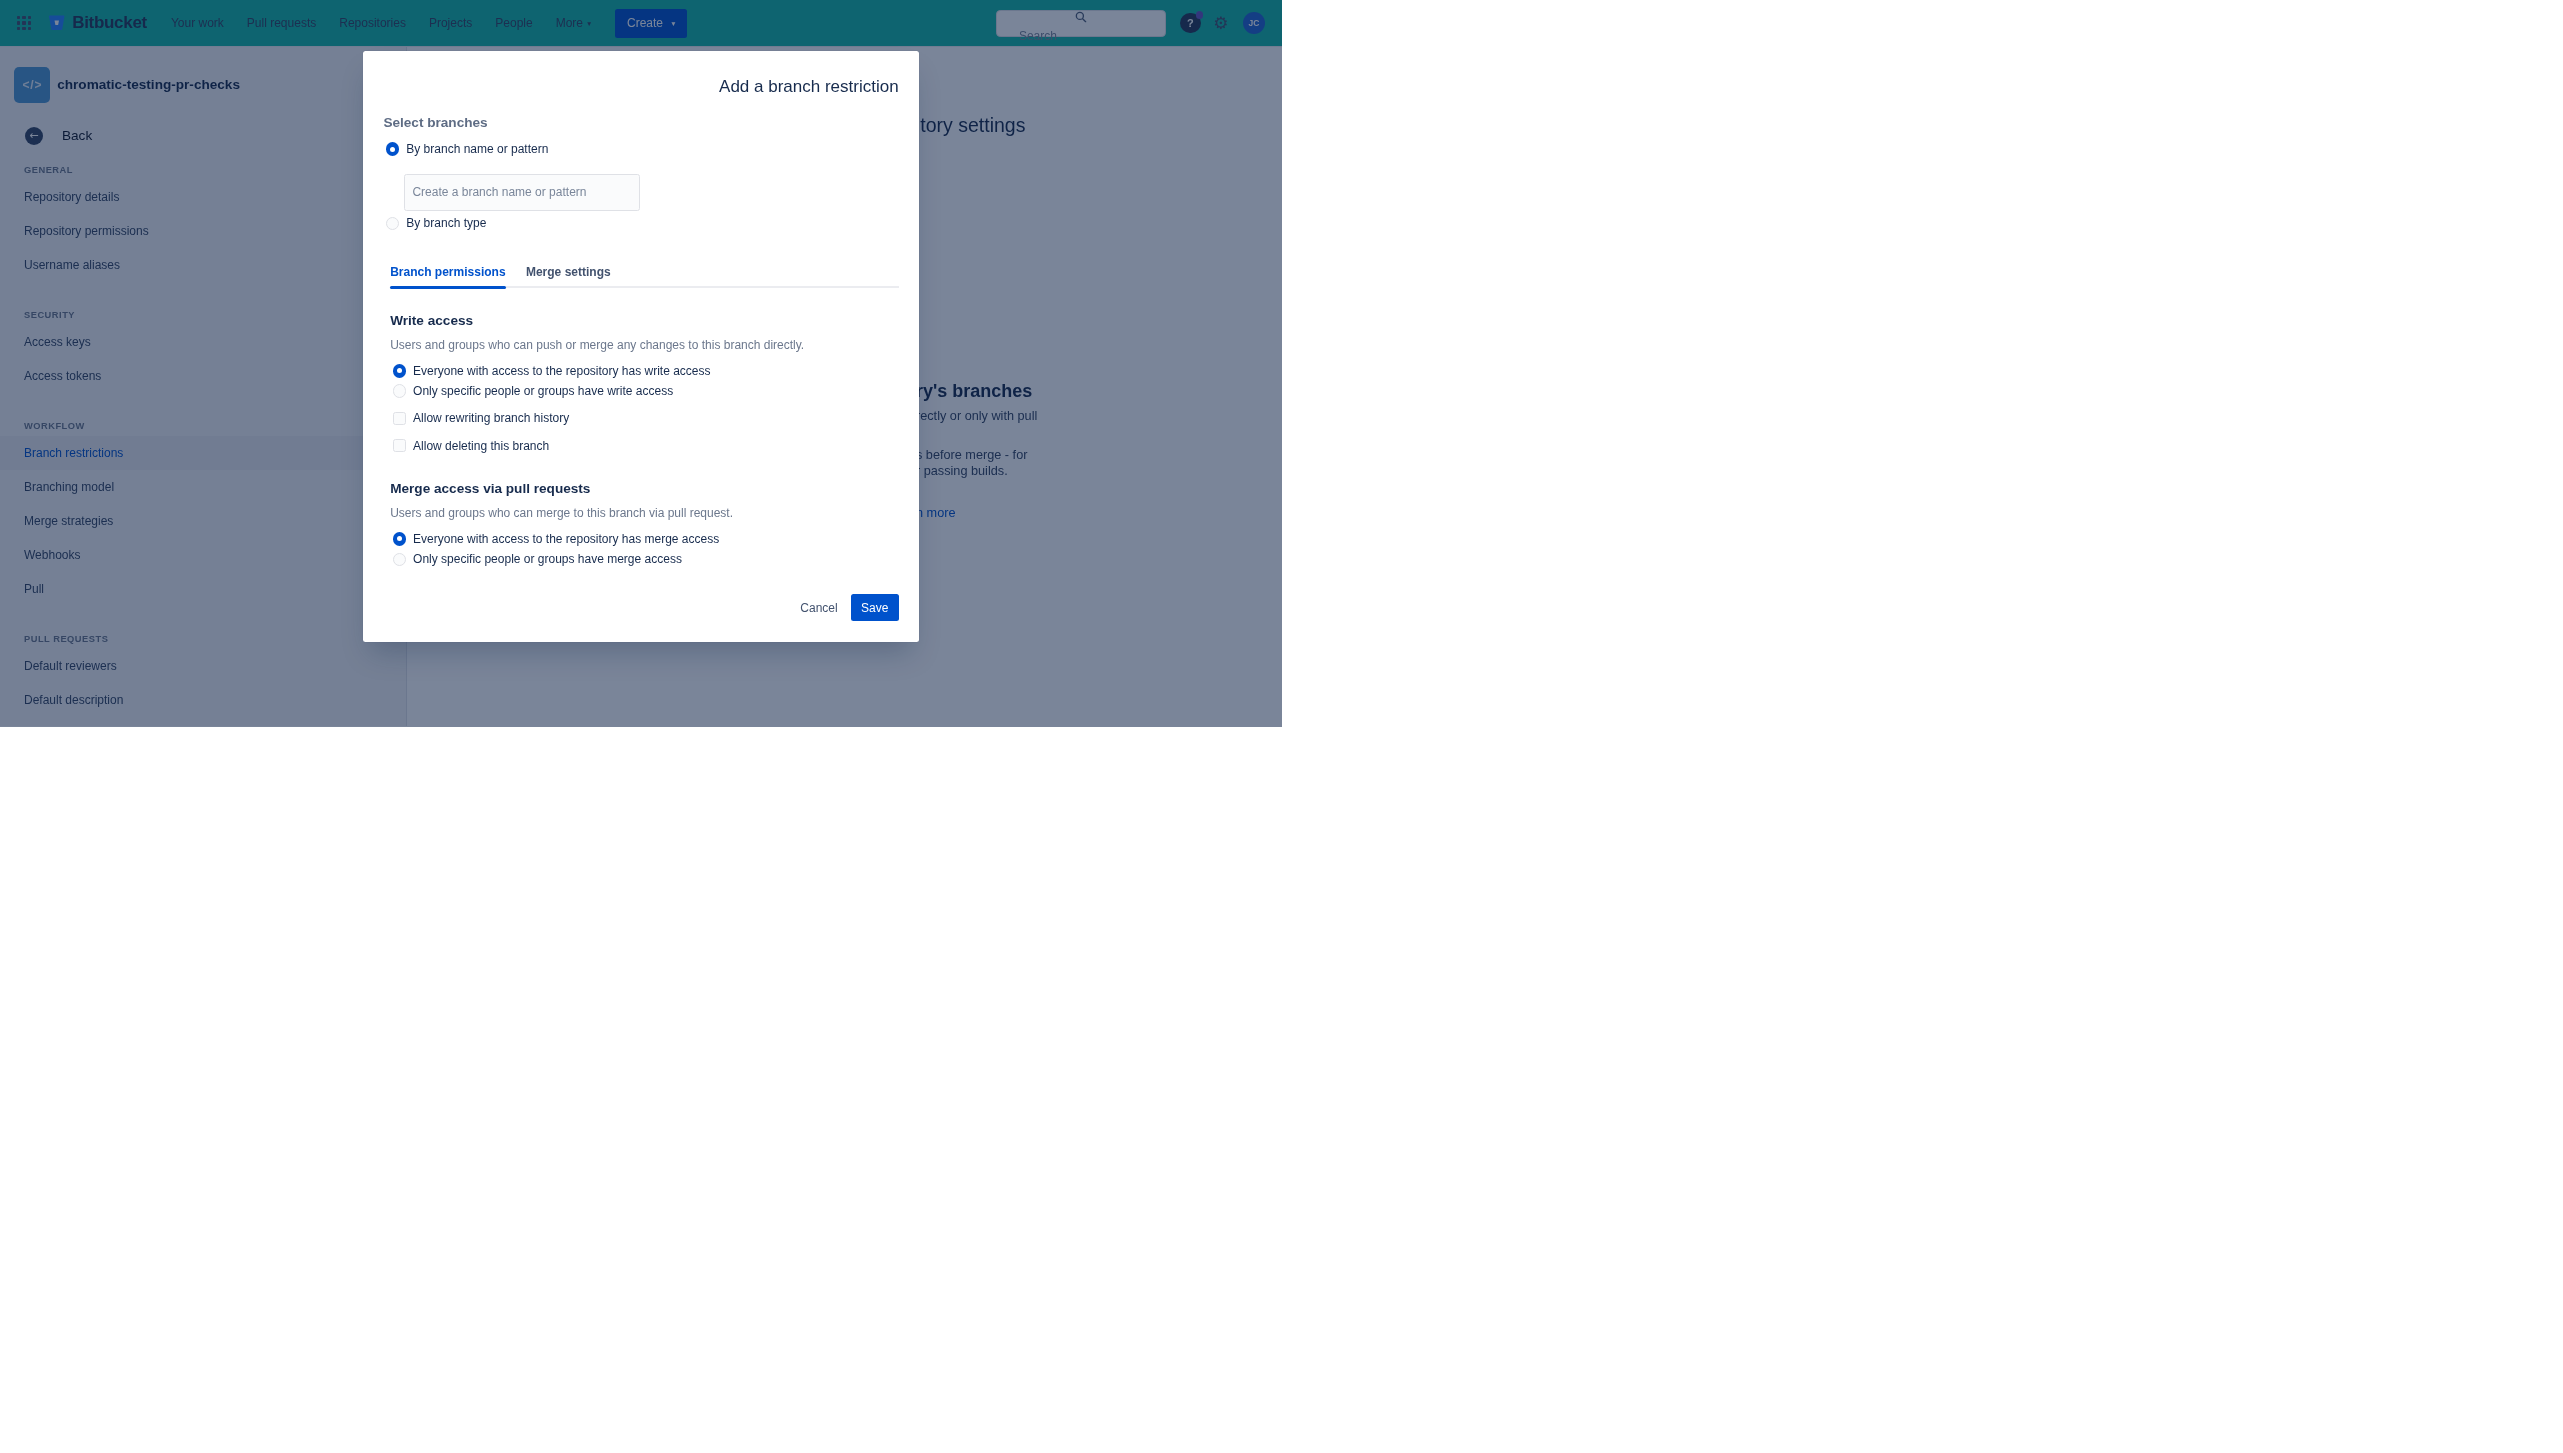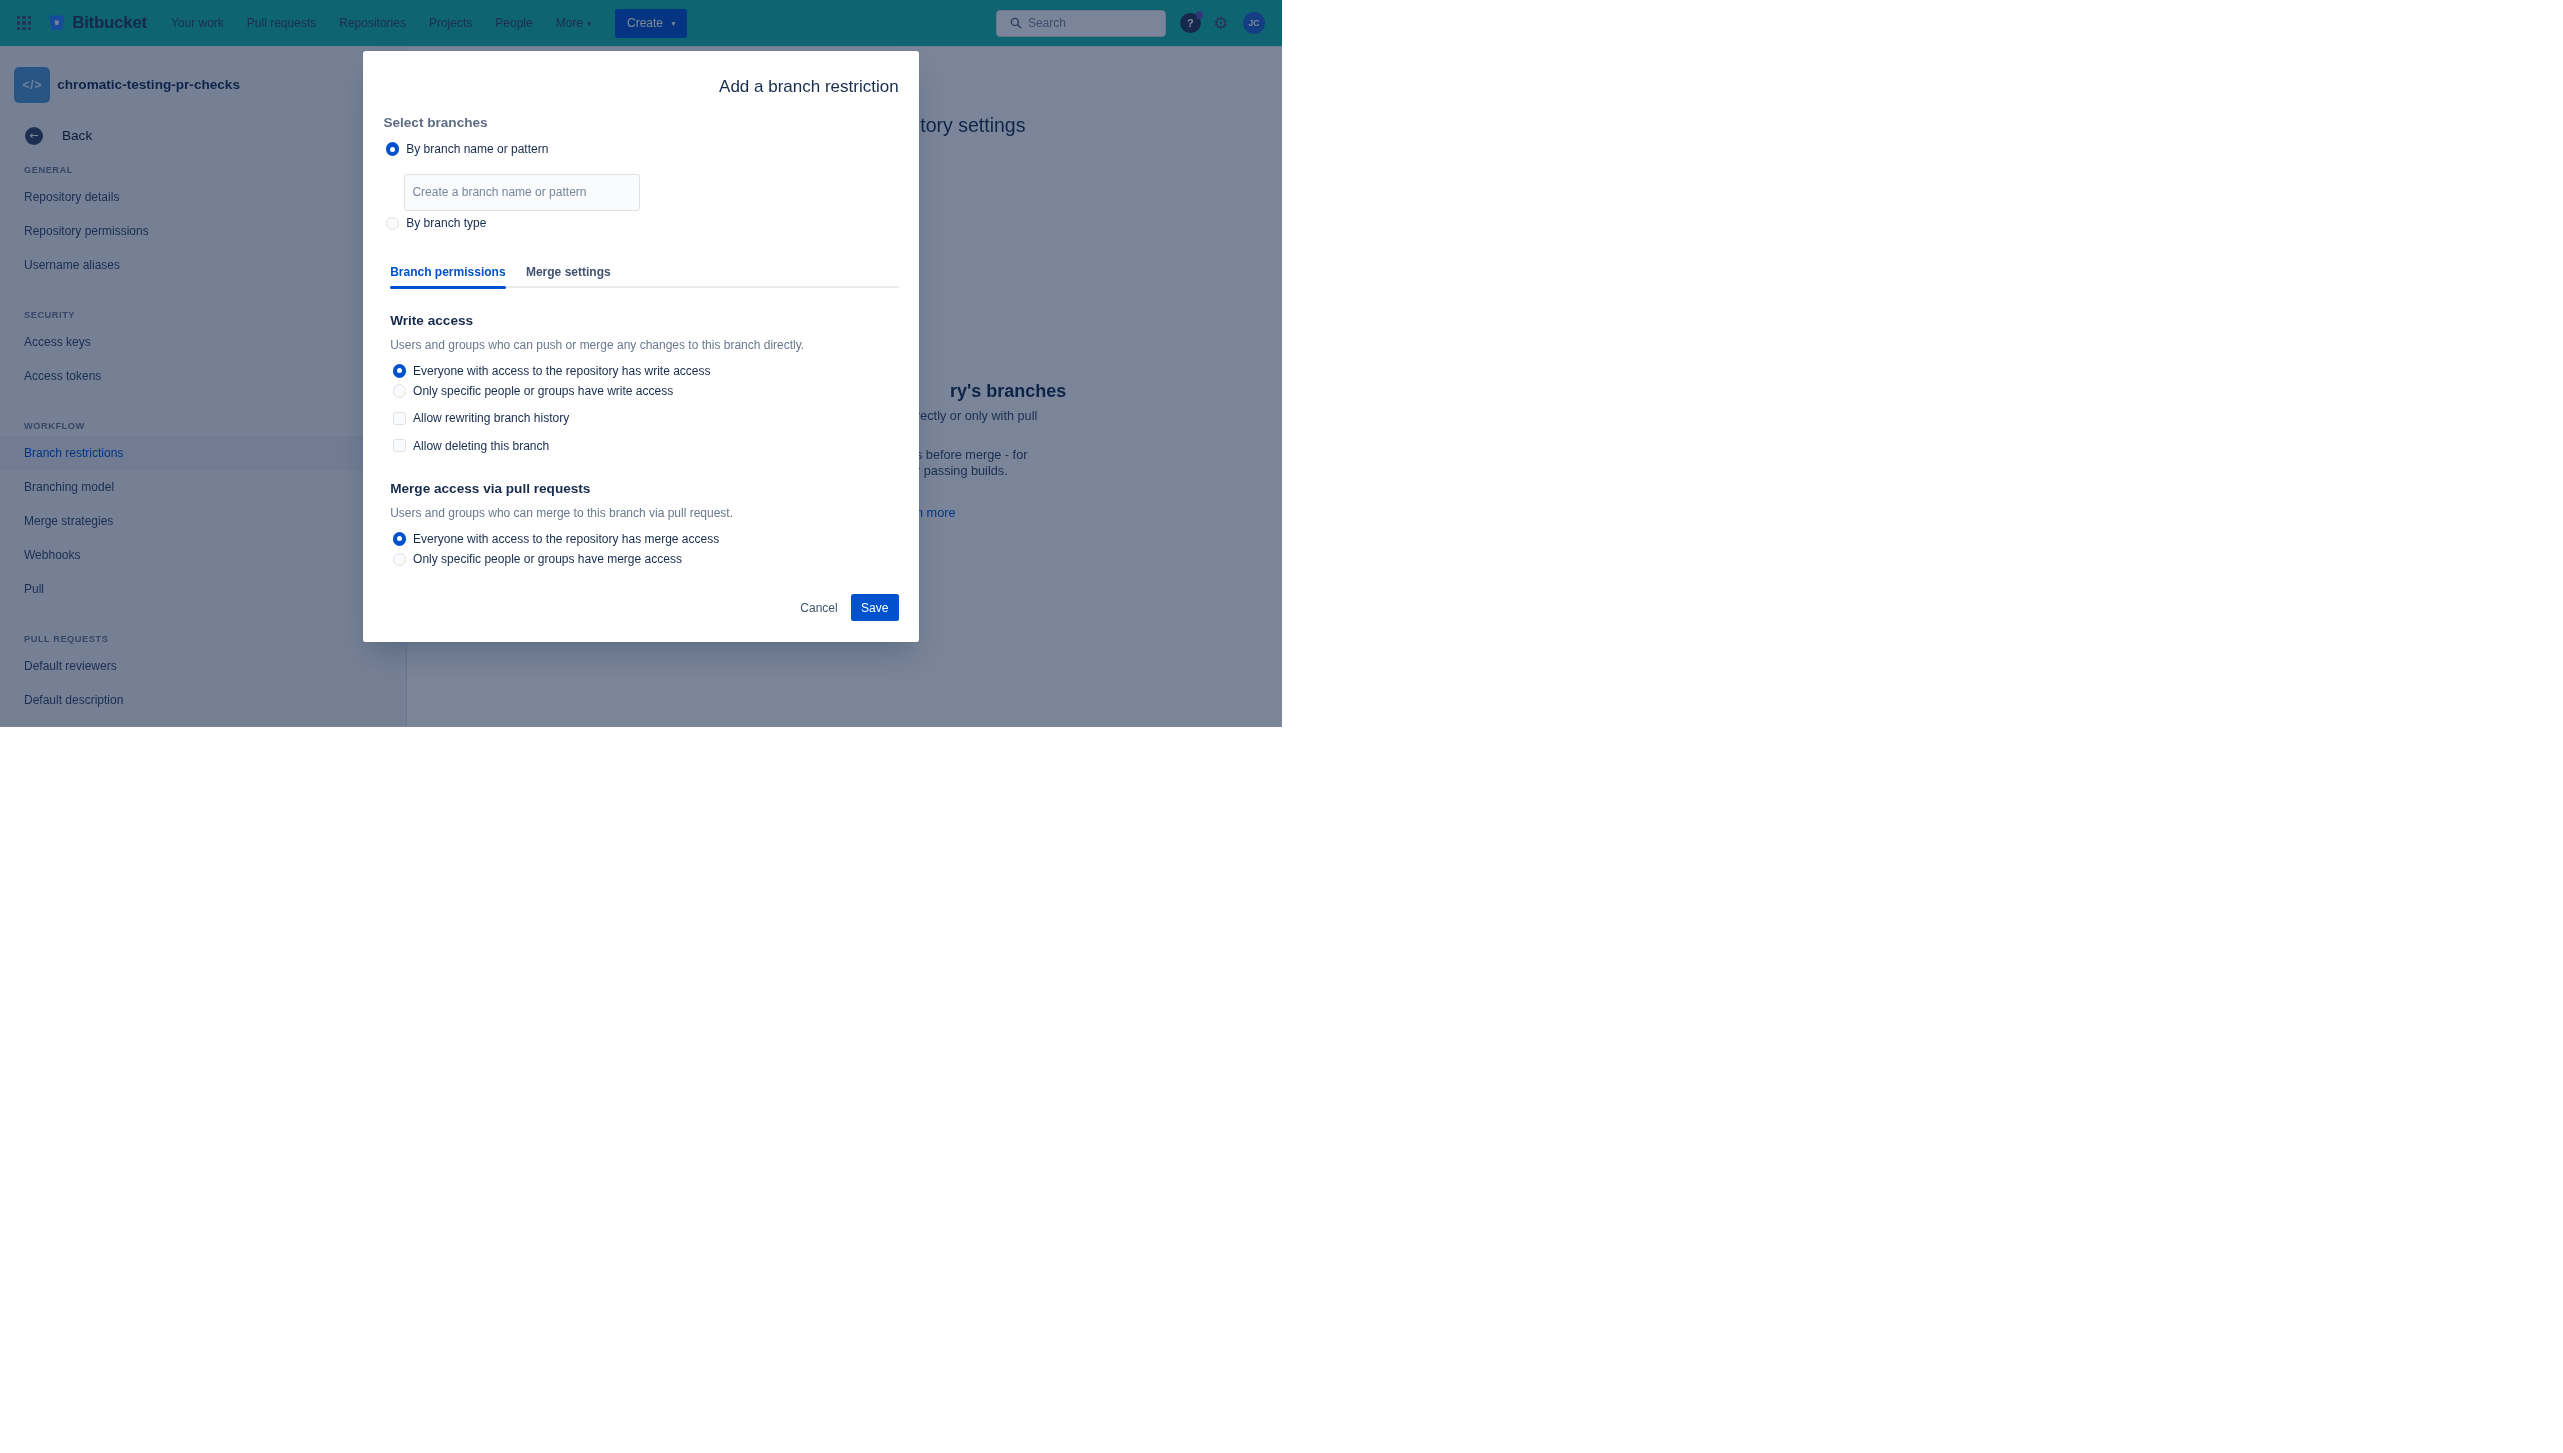--- a/index.html
+++ b/index.html
@@ -16,21 +16,21 @@
   .nav-items { display:flex; align-items:center; gap:23px; margin-left:24px; }
   .nav-item { font-size:12px; font-weight:500; color:#344563; cursor:pointer; white-space:nowrap; }
   .nav-item.more { display:flex; align-items:center; gap:4.2px; }
   .chev { font-family:"DejaVu Sans", sans-serif; font-size:7.6px; color:#344563; }
   .create-btn { margin-left:24px; height:29px; padding:0 12px; background:#0052CC; border:none; border-radius:2.5px;
                 color:#fff; font-size:12px; font-weight:500; display:flex; align-items:center; gap:8.5px; cursor:pointer;
                 font-family:"Liberation Sans", sans-serif;justify-content:flex-end; }
   .create-btn .chev { color:#fff; }
   .nav-right { margin-left:auto; display:flex; align-items:center; }
   .searchbox { width:170px; height:27px; border:1.7px solid #DFE1E6; border-radius:4.2px; background:#fff;
-               display:flex; align-items:center; gap:6px; padding:0 13px; }
+               display:flex; align-items:center; gap:6px; padding:0 22px;flex-direction:column; }
   .searchbox input { border:none; outline:none; width:100%; font-size:12px; color:#172B4D;
                      font-family:"Liberation Sans", sans-serif; background:transparent; }
   .searchbox input::placeholder { color:#7A869A; }
   .help-btn { position:relative; width:20.4px; height:20.4px; border-radius:50%; background:#253858; color:#fff;
               display:flex; align-items:center; justify-content:center; font-size:11px; font-weight:700;
               margin-left:14.4px; cursor:pointer; }
   .help-dot { position:absolute; top:-1.7px; right:-2.5px; width:7.6px; height:7.6px; border-radius:50%; background:#6554C0; }
   .gear-btn { margin-left:12.7px; font-family:"DejaVu Sans", sans-serif; font-size:17px; color:#42526E; cursor:pointer; line-height:1; }
   .avatar { width:22px; height:22px; border-radius:50%; background:#2264D1; color:#fff; font-size:8.5px; font-weight:700;
             display:flex; align-items:center; justify-content:center; margin-left:14.4px; cursor:pointer; }
@@ -47,21 +47,21 @@
                  align-items:center; justify-content:center; font-size:11px; font-family:"DejaVu Sans", sans-serif; }
   .back-label { font-size:13.6px; color:#0f172a; }
   .side-heading { font-size:9.3px; font-weight:700; letter-spacing:0.5px; color:#6B778C; padding-left:24px; margin:28px 0 5.1px; }
   .side-heading.first { margin-top:19.5px; }
   .side-item { height:34px; display:flex; align-items:center; padding-left:24px; font-size:12px; color:#344563; cursor:pointer; }
   .side-item.active { background:#EBECF0; color:#0052CC; }
 
   .main { flex:1; position:relative; background:#fff; }
   .frag { position:absolute; left:509px; white-space:nowrap; }
   .frag-title { top:67px; font-size:19.5px; font-weight:500; color:#172B4D; }
-  .frag-h { top:334px; font-size:18px; font-weight:600; color:#172B4D;margin-left:34px; }
+  .frag-h { top:334px; font-size:18px; font-weight:600; color:#172B4D; }
   .frag-p { font-size:12.7px; color:#344563; line-height:16px; }
   .frag-l1 { top:361px; }
   .frag-l2 { top:400px; }
   .frag-l3 { top:416px; }
   .frag-link { top:459px; font-size:12.7px; font-weight:500; color:#0052CC; }
 
   
   .blanket { position:absolute; inset:0; background:rgba(9,30,66,0.54); z-index:10; }
 
   

